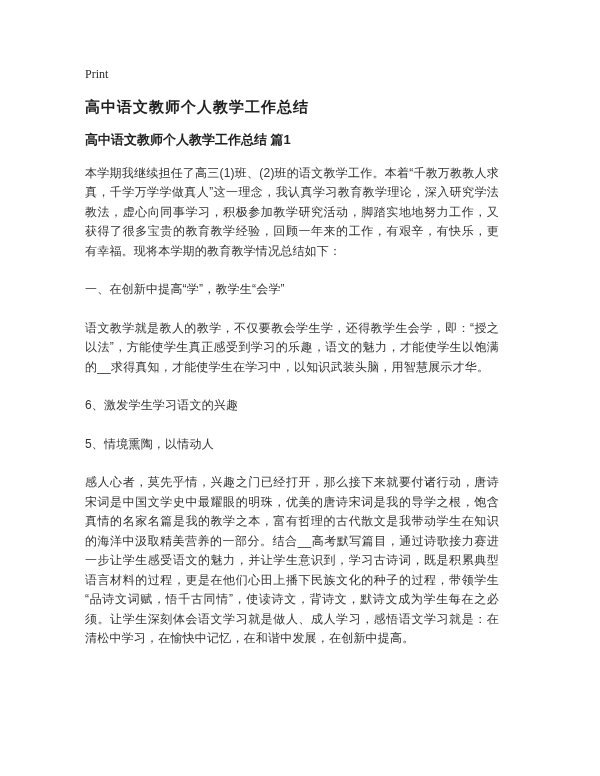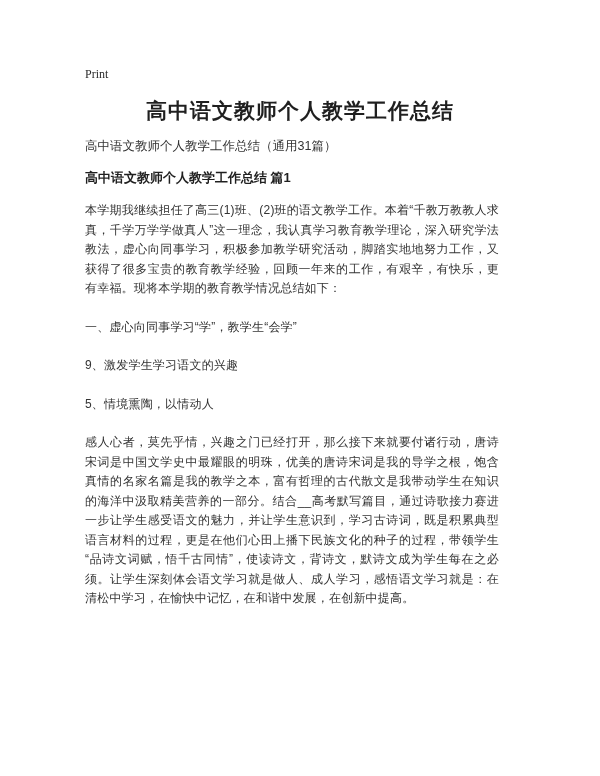--- a/index.html
+++ b/index.html
@@ -27,22 +27,21 @@
     display: inline-block;
     font-family: "Liberation Serif", "DejaVu Serif", serif;
     font-size: 12px;
     color: #2b2b2b;
     text-decoration: none;
     margin: 0 0 0 0;
     cursor: pointer;
   }
   .doc-title {
     margin: 16px 0 14px 0;
-    text-align: center;
-    font-size: 21px;
+    font-size: 15px;
     font-weight: bold;
     color: #1f1f1f;
     letter-spacing: 1px;
     line-height: 1.2;
   }
   .doc-subtitle {
     margin: 13px 0 0 0;
     font-size: 12.5px;
     font-weight: normal;
     color: #333333;
@@ -71,25 +70,25 @@
 </style>
 </head>
 <body>
 
 <div class="page">
 
   <a class="print-link">Print</a>
 
   <h1 class="doc-title">高中语文教师个人教学工作总结</h1>
 
-  <div class="doc-subtitle">高中语文教师个人教学工作总结（通用31篇）</div>
 
   <h2 class="article-heading">高中语文教师个人教学工作总结 篇1</h2>
 
   <div class="article-body">
       <p>本学期我继续担任了高三(1)班、(2)班的语文教学工作。本着“千教万教教人求真，千学万学学做真人”这一理念，我认真学习教育教学理论，深入研究学法教法，虚心向同事学习，积极参加教学研究活动，脚踏实地地努力工作，又获得了很多宝贵的教育教学经验，回顾一年来的工作，有艰辛，有快乐，更有幸福。现将本学期的教育教学情况总结如下：</p>
-      <h3>一、虚心向同事学习“学”，教学生“会学”</h3>
-      <h3>9、激发学生学习语文的兴趣</h3>
+      <h3>一、在创新中提高“学”，教学生“会学”</h3>
+      <p>语文教学就是教人的教学，不仅要教会学生学，还得教学生会学，即：“授之以法”，方能使学生真正感受到学习的乐趣，语文的魅力，才能使学生以饱满的__求得真知，才能使学生在学习中，以知识武装头脑，用智慧展示才华。</p>
+      <h3>6、激发学生学习语文的兴趣</h3>
       <h3>5、情境熏陶，以情动人</h3>
       <p>感人心者，莫先乎情，兴趣之门已经打开，那么接下来就要付诸行动，唐诗宋词是中国文学史中最耀眼的明珠，优美的唐诗宋词是我的导学之根，饱含真情的名家名篇是我的教学之本，富有哲理的古代散文是我带动学生在知识的海洋中汲取精美营养的一部分。结合__高考默写篇目，通过诗歌接力赛进一步让学生感受语文的魅力，并让学生意识到，学习古诗词，既是积累典型语言材料的过程，更是在他们心田上播下民族文化的种子的过程，带领学生“品诗文词赋，悟千古同情”，使读诗文，背诗文，默诗文成为学生每在之必须。让学生深刻体会语文学习就是做人、成人学习，感悟语文学习就是：在清松中学习，在愉快中记忆，在和谐中发展，在创新中提高。</p>
     </div>
 
 </div>
 
 </body></html>

